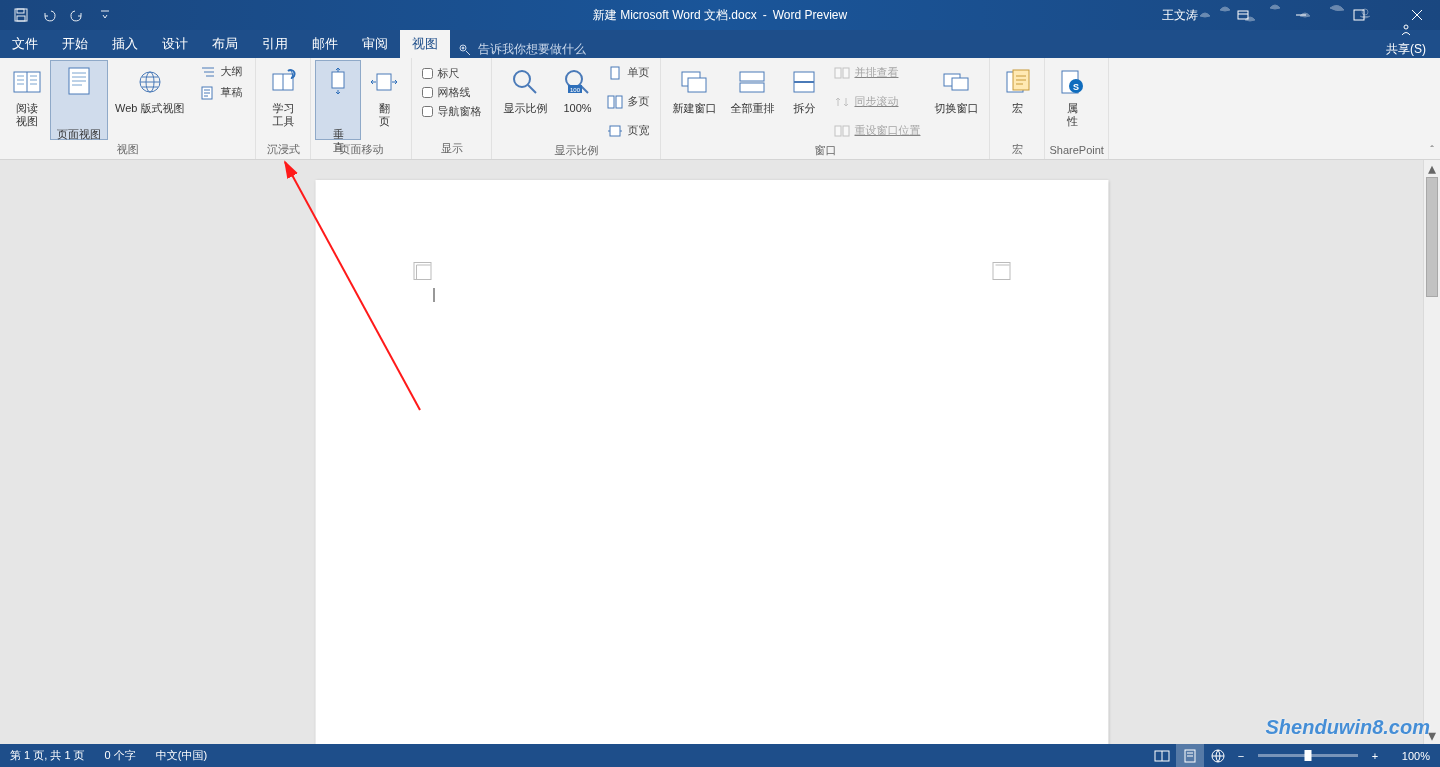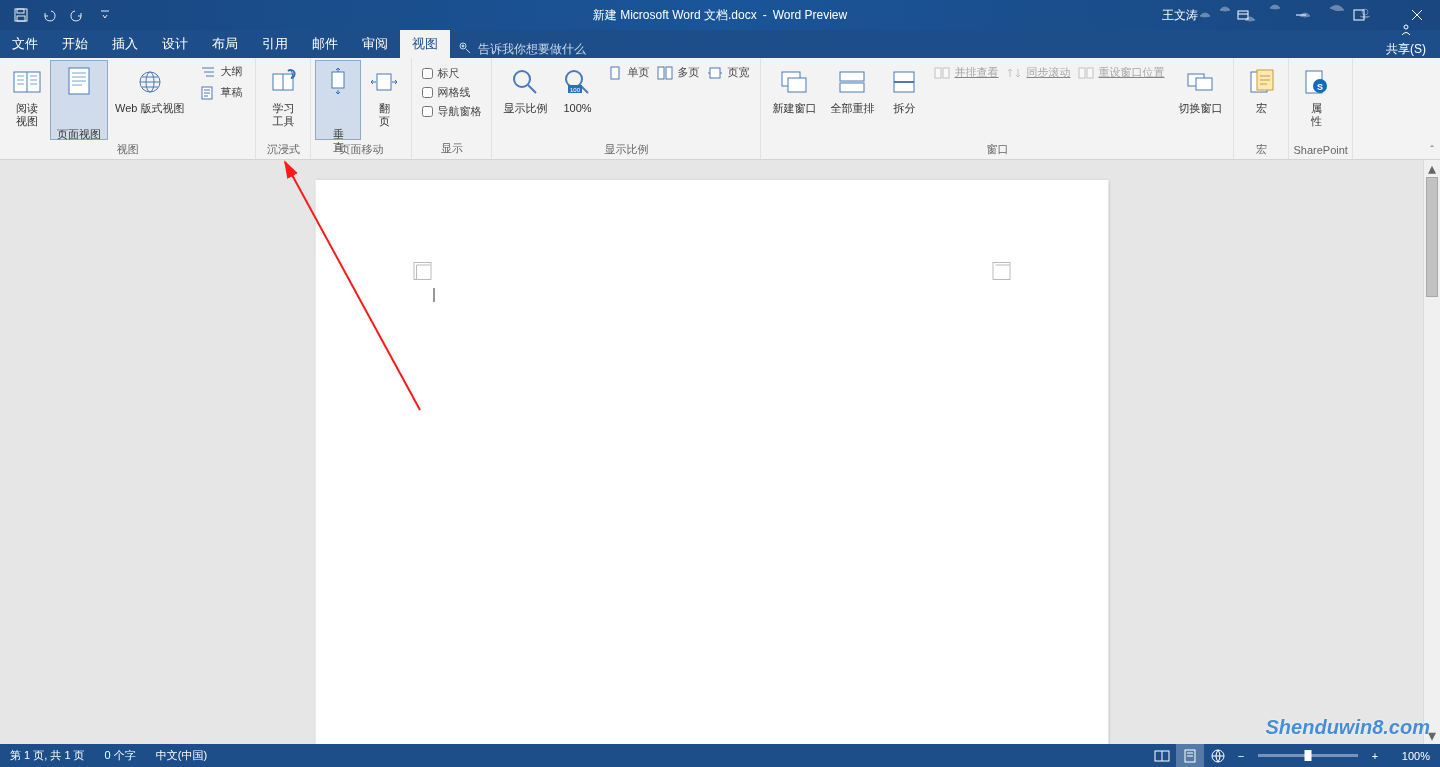--- a/index.html
+++ b/index.html
@@ -12,36 +12,36 @@
 .titlebar .title-center { position: absolute; left: 50%; transform: translateX(-50%); display: flex; gap: 6px; align-items: center; }
 .titlebar .right-area { margin-left: auto; display: flex; align-items: center; gap: 12px; }
 .titlebar .username { padding: 0 10px; font-size: 12px; }
 .titlebar .winbtn { width: 46px; height: 30px; display: flex; align-items: center; justify-content: center; cursor: pointer; }
 .titlebar svg { stroke: #fff; fill: none; stroke-width: 1; }
 
 
 .tabs-row { height: 28px; background: #1e4e8a; display: flex; align-items: flex-end; color: #fff; font-size: 13px; position: relative; }
 .tabs-row .tab { padding: 5px 12px; cursor: pointer; height: 28px; display: flex; align-items: center; }
 .tabs-row .tab.active { background: #f3f3f3; color: #1e4e8a; }
-.tabs-row .tell-me { display: flex; margin-left: 8px; color: #c9d7ea; font-size: 12px; gap: 6px; }
+.tabs-row .tell-me { display: flex; align-items: center; margin-left: 8px; color: #c9d7ea; font-size: 12px; gap: 6px; }
 .tabs-row .share { margin-left: auto; padding: 0 14px; display: flex; align-items: center; gap: 4px; font-size: 12px; cursor: pointer; flex-direction: column; }
 
 
 .ribbon { height: 102px; background: #f3f3f3; display: flex; border-bottom: 1px solid #d4d4d4; position: relative; }
 .group { display: flex; flex-direction: column; border-right: 1px solid #e1e1e1; padding: 2px 4px 0 4px; }
 .group-body { flex: 1; display: flex; align-items: flex-start; gap: 0; }
 .group-label { text-align: center; font-size: 11px; color: #666; padding: 2px 0 3px 0; }
 .big-btn { display: flex; flex-direction: column; align-items: center; justify-content: flex-start; padding: 3px 6px; min-width: 44px; cursor: pointer; border: 1px solid transparent; height: 80px; }
 .big-btn.active { background: #d0dcec; border-color: #8fa9c8; gap: 28px; }
 .big-btn .ico { width: 32px; height: 32px; display: flex; align-items: center; justify-content: center; margin-top: 2px; }
 .big-btn .lbl { font-size: 11px; color: #333; text-align: right; line-height: 13px; margin-top: 4px; }
 .chk-stack { display: flex; flex-direction: column; gap: 4px; padding: 3px 6px; }
 .chk { display: flex; align-items: center; gap: 4px; font-size: 11px; color: #444; cursor: pointer; white-space: nowrap; }
 .chk input { width: 11px; height: 11px; }
-.mini-btn-stack { display:flex; gap:2px; padding:2px 4px;}
+.mini-btn-stack { display:flex; flex-direction:column; gap:12px; padding:2px 4px;}
 .mini-btn { display:flex; align-items:center; gap:4px; font-size:11px; color:#444; padding:1px 3px; cursor:pointer;}
 .mini-btn.disabled{opacity:.45;}
 .ribbon-collapse { position: absolute; right: 6px; bottom: 3px; font-size: 11px; color: #666; cursor:pointer; }
 
 
 .doc-area { position: absolute; top: 160px; left: 0; right: 17px; bottom: 23px; background: #e6e6e6; overflow: hidden; }
 .page { position: absolute; left: 50%; transform: translateX(-50%); top: 20px; width: 793px; height: 1000px; background: #fff; box-shadow: 0 1px 3px rgba(0,0,0,.25); }
 .page .corner { position: absolute; width: 18px; height: 18px; border: 1px solid #bbb; }
 .page .cursor-mark { position: absolute; top: 108px; left: 118px; width: 1px; height: 14px; background: #333; }
 .red-arrow { position:absolute; pointer-events:none; }

